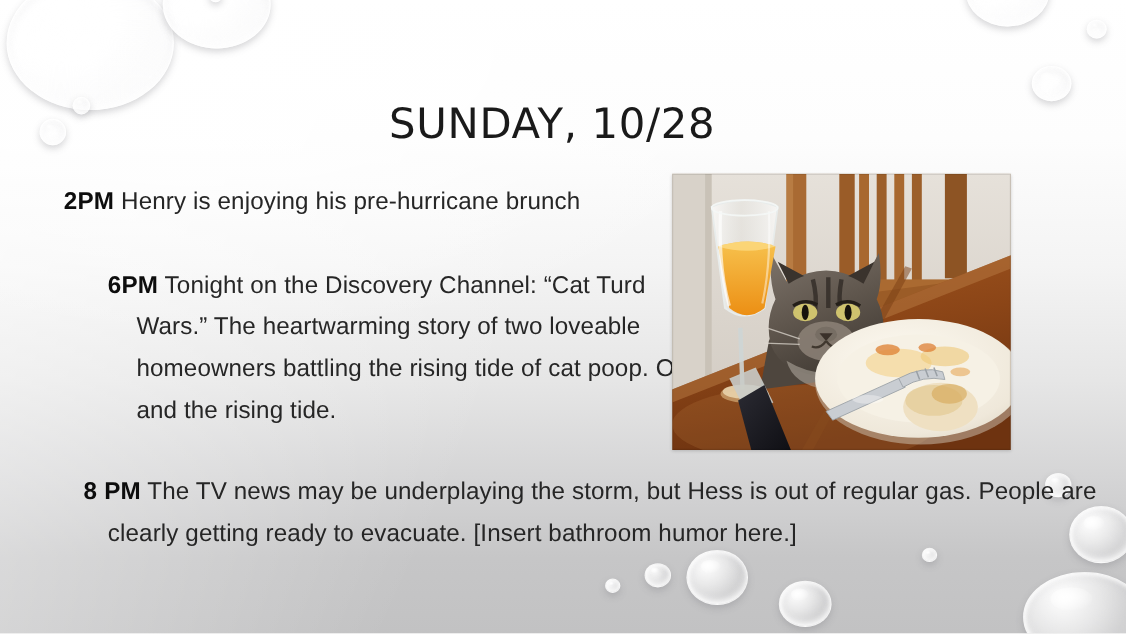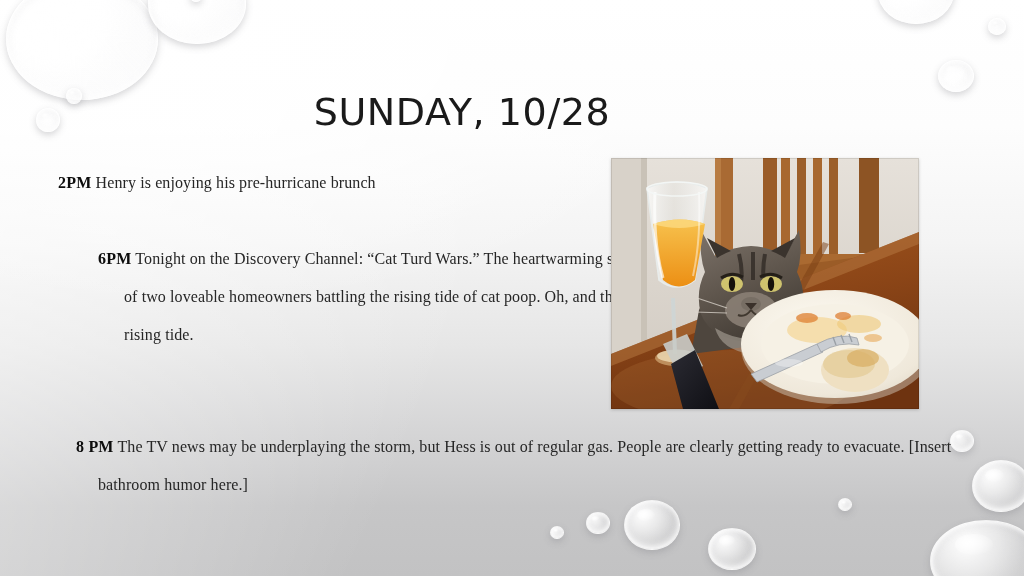--- a/index.html
+++ b/index.html
@@ -68,29 +68,30 @@
     left: 0;
     top: 90px;
     width: 924px;
     text-align: center;
     font-size: 38px;
     letter-spacing: 0.6px;
     color: #1a1a1a;
     font-weight: 400;
     font-family: "DejaVu Sans", sans-serif;
     font-stretch: normal;
+    padding-left: 40px;
   }
 
   
   .entry {
     position: absolute;
     color: #262626;
-    font-size: 16px;
+    font-size: 22px;
     line-height: 38px;
-    font-family: Liberation Serif, serif;
+    font-family: Liberation Sans, sans-serif;
     font-weight: 400;
     letter-spacing: 0.1px;
   }
   .entry .t {
     font-weight: bold;
     color: #0d0d0d;
     letter-spacing: 0.2px;
   }
 
   #entry-2pm {

